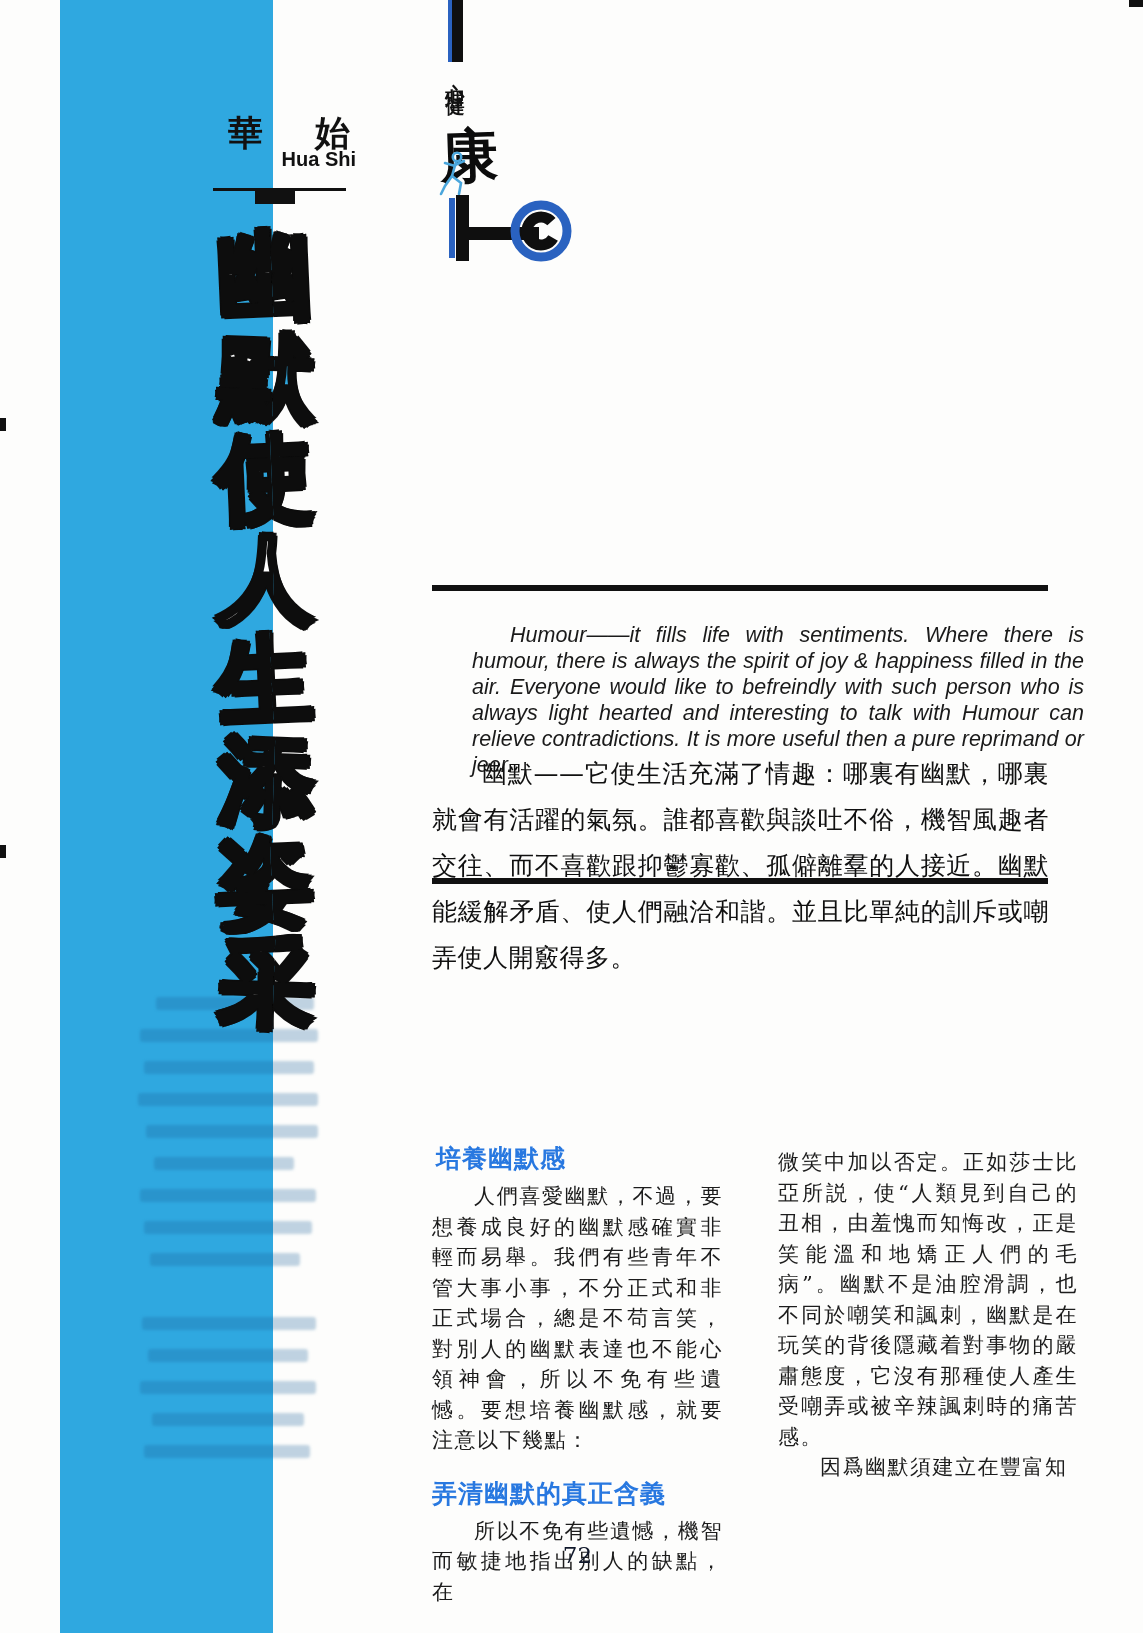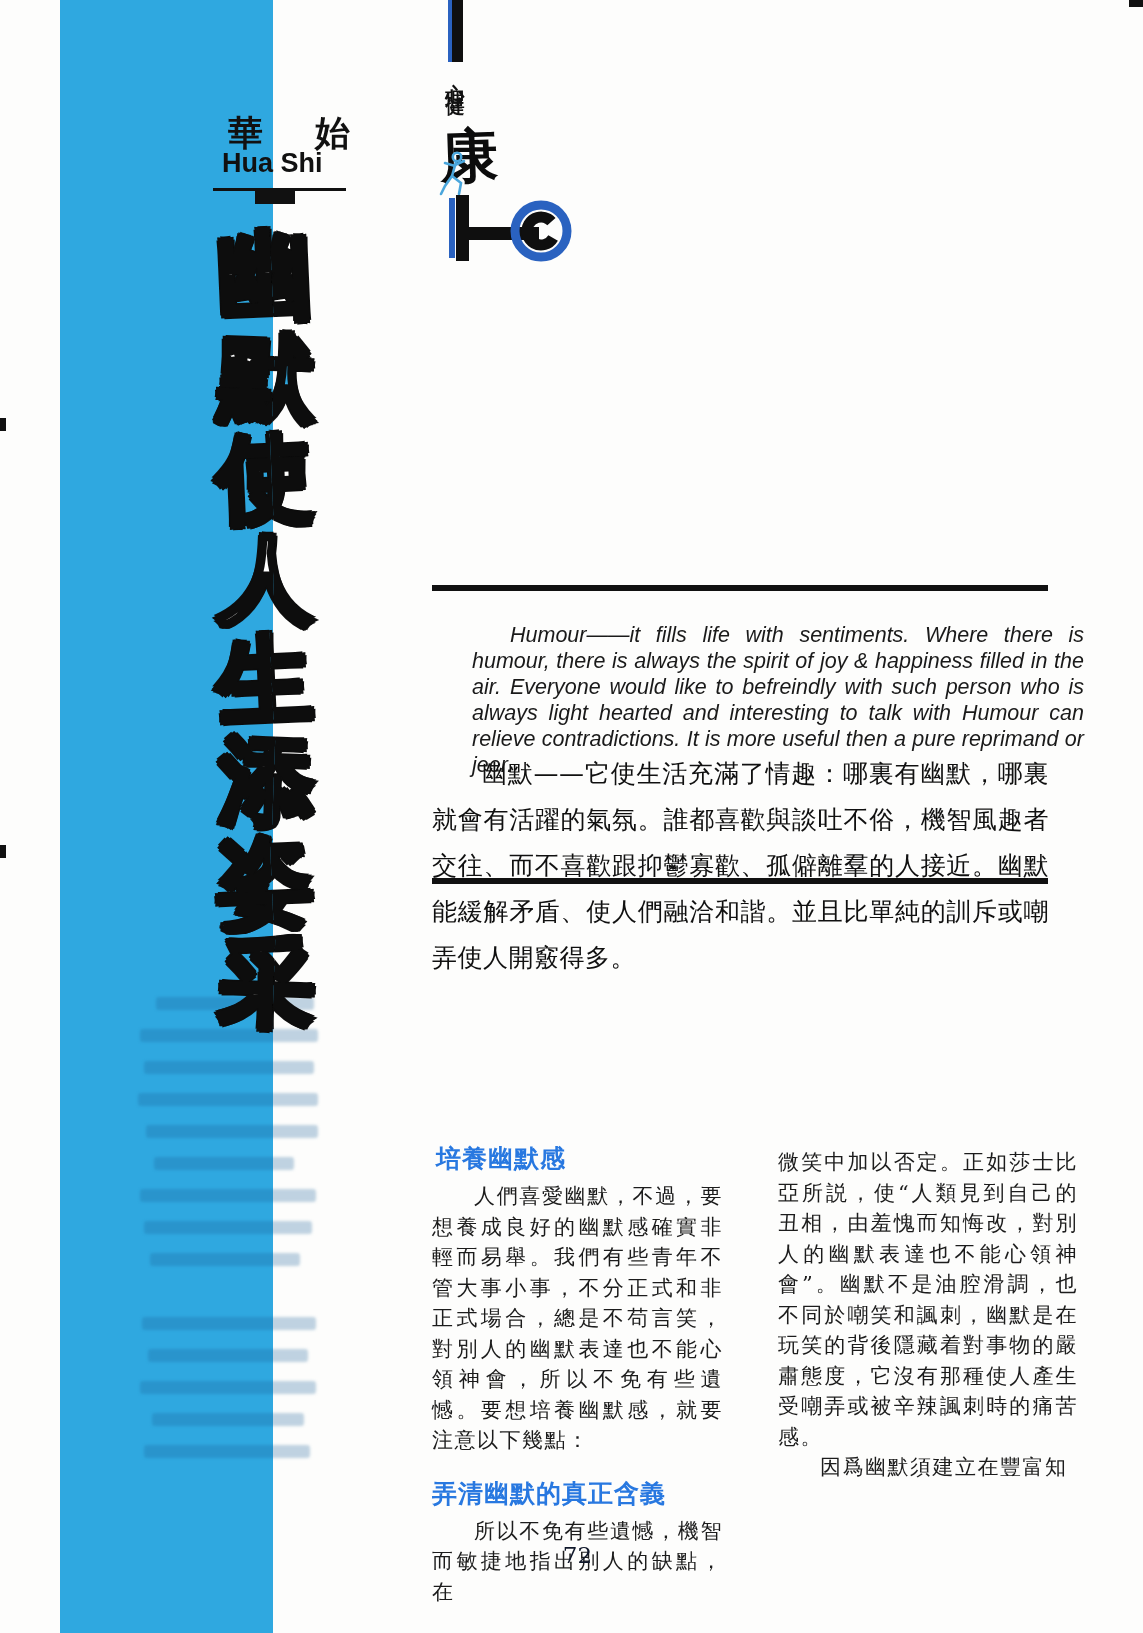--- a/index.html
+++ b/index.html
@@ -41,22 +41,22 @@
 
   
   .hc-blue-bar{position:absolute;left:449px;top:198px;width:6px;height:60px;background:#2a62c0;}
   .hc-black-bar{position:absolute;left:456px;top:195px;width:13px;height:66px;background:#0f0f0f;}
   .hc-cross-bar{position:absolute;left:469px;top:227px;width:70px;height:13px;background:#0f0f0f;}
   .hc-c{position:absolute;left:505px;top:198px;}
 
   
   .author-cjk{position:absolute;left:228px;top:110px;width:122px;display:flex;justify-content:space-between;
               font-size:35px;font-weight:700;color:#111;}
-  .author-latin{position:absolute;left:222px;top:148px;width:134px;text-align:left;
-                font-size:27px;font-weight:700;color:#111;font-family:"Liberation Sans",sans-serif;}
+  .author-latin{position:absolute;left:222px;top:148px;width:134px;text-align:right;
+                font-size:20px;font-weight:700;color:#111;font-family:"Liberation Sans",sans-serif;}
   .author-rule{position:absolute;left:213px;top:188px;width:133px;height:3px;background:#111;}
   .author-tab{position:absolute;left:255px;top:191px;width:40px;height:13px;background:#111;}
 
   
   .vtitle{position:absolute;left:209px;top:226px;width:112px;}
   .tchar{position:relative;width:112px;height:101px;}
   .tchar span{position:absolute;left:0;top:0;width:112px;height:101px;text-align:center;
               font-size:95px;line-height:101px;font-weight:700;
               -webkit-text-stroke:5px #0d0d0d;
               text-shadow:-3px -3px 0 #0d0d0d,3px -3px 0 #0d0d0d,-3px 3px 0 #0d0d0d,3px 3px 0 #0d0d0d,
@@ -188,19 +188,19 @@
   <div class="rule r2"></div>
 
   <div class="col left">
     <h3>培養幽默感</h3>
     <p class="indent">人們喜愛幽默，不過，要想養成良好的幽默感確實非輕而易舉。我們有些青年不管大事小事，不分正式和非正式場合，總是不苟言笑，對別人的幽默表達也不能心領神會，所以不免有些遺憾。要想培養幽默感，就要注意以下幾點：</p>
     <h3 class="mid">弄清幽默的真正含義</h3>
     <p class="indent">所以不免有些遺憾，機智而敏捷地指出別人的缺點，在</p>
   </div>
 
   <div class="col right">
-    <p>微笑中加以否定。正如莎士比亞所説，使“人類見到自己的丑相，由羞愧而知悔改，對別人的幽默表達也不能心領神會”。幽默不是油腔滑調，也不同於嘲笑和諷刺，幽默是在玩笑的背後隱藏着對事物的嚴肅態度，它沒有那種使人產生受嘲弄或被辛辣諷刺時的痛苦感。</p>
+    <p>微笑中加以否定。正如莎士比亞所説，使“人類見到自己的丑相，由羞愧而知悔改，正是笑能溫和地矯正人們的毛病”。幽默不是油腔滑調，也不同於嘲笑和諷刺，幽默是在玩笑的背後隱藏着對事物的嚴肅態度，它沒有那種使人產生受嘲弄或被辛辣諷刺時的痛苦感。</p>
     <p class="indent">因爲幽默須建立在豐富知</p>
   </div>
 
   <div class="page-num">72</div>
 
 </div>
 
 </body></html>

